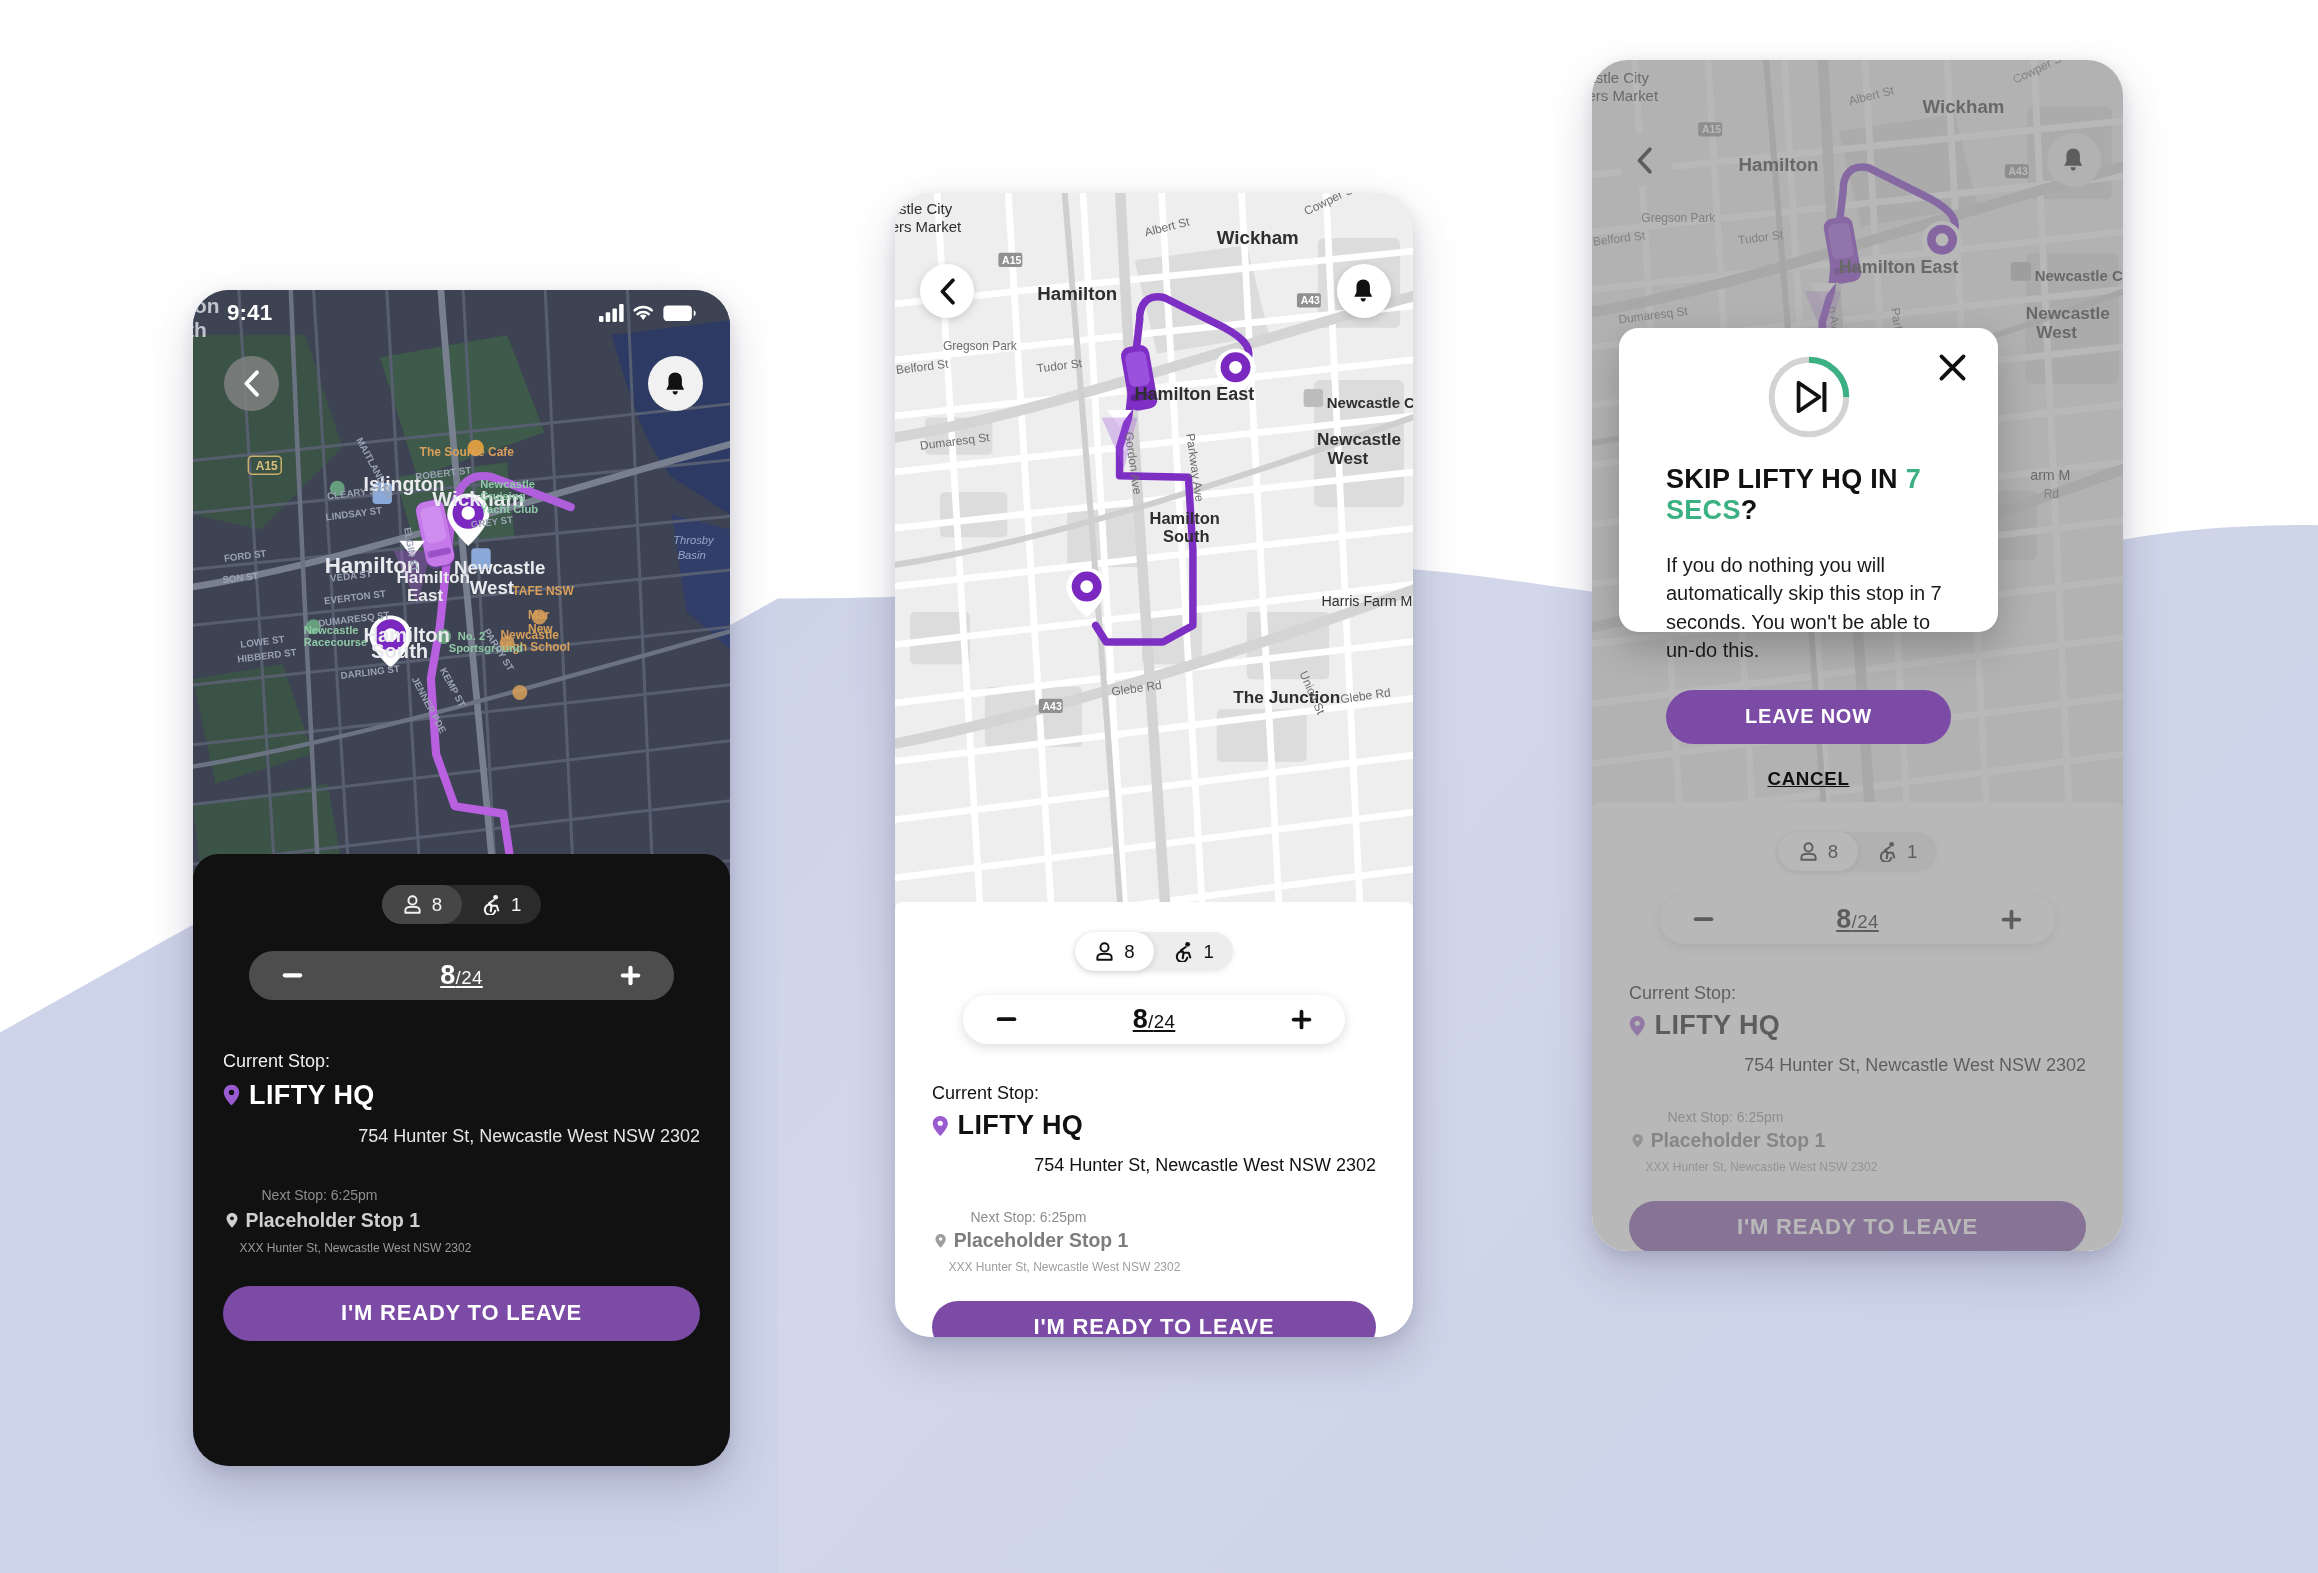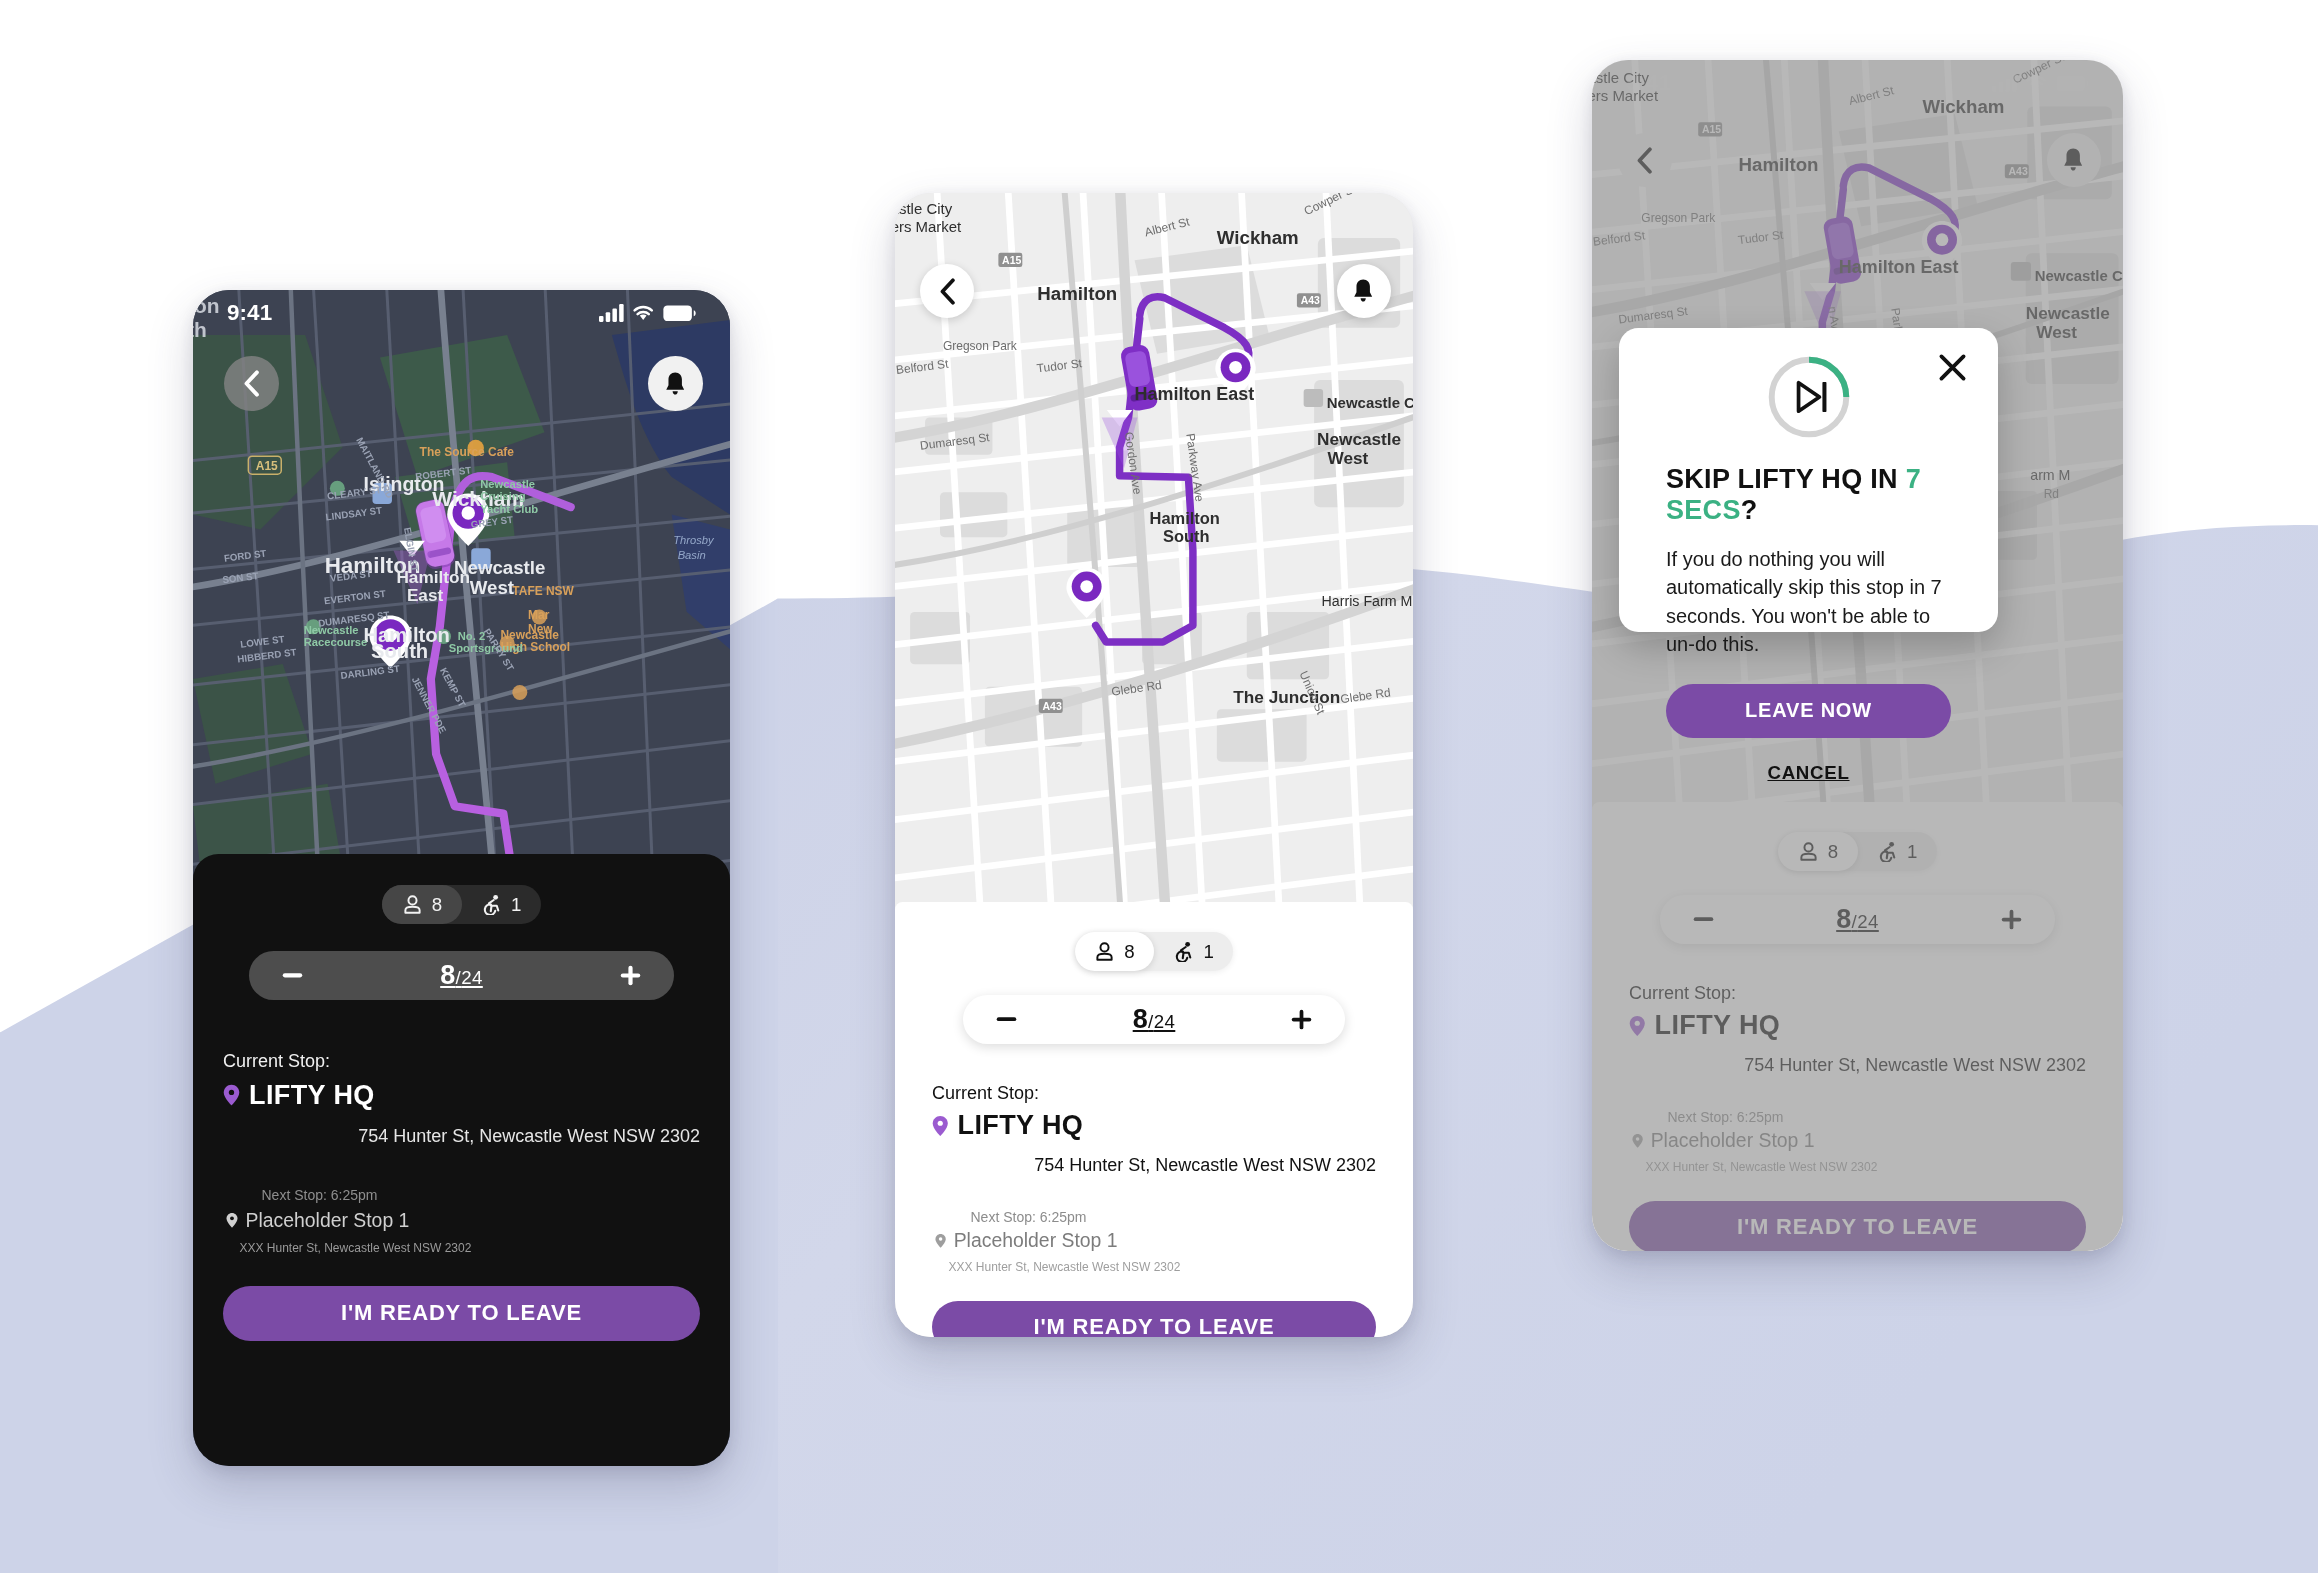--- a/index.html
+++ b/index.html
@@ -72,21 +72,21 @@
   .step-val { font-size:27px; font-weight:700; letter-spacing:0.4px;text-decoration:underline; }
   .step-val .slash { font-weight:400; font-size:18.7px; }
   .step-val .cap { font-weight:400; font-size:18.7px; }
 
   
   .lbl-current { font-size:18px; }
   .stop-name { font-size:27px; font-weight:800; letter-spacing:0.4px; display:flex;
                align-items:center; gap:9px; }
   .stop-addr { font-size:18px;text-align:right; }
   .next-label { font-size:14px;padding-left:22px; }
-  .next-name { font-size:19.4px; font-weight:400; display:flex; align-items:center; gap:7.5px; }
+  .next-name { font-size:19.4px; font-weight:700; display:flex; align-items:center; gap:7.5px; }
   .next-addr { font-size:12px; }
 
   .cta {
     display:flex; align-items:center; justify-content:center;
     background:#7b4ba6; color:#ffffff; border-radius:747px;
     font-size:22px; font-weight:800; letter-spacing:0.8px;
     border:none; cursor:pointer; width:100%;
   }
 
   
@@ -780,20 +780,20 @@
         <path d="M59 9 A50 50 0 0 1 109 59" fill="none" stroke="#3bb183" stroke-width="8" stroke-linecap="butt"></path>
         <path d="M45 40 L45 78 L73 59 Z" fill="none" stroke="#111" stroke-width="5" stroke-linejoin="round" stroke-linecap="round"></path>
         <rect x="77" y="39" width="5.4" height="40" rx="1" fill="#111"></rect>
       </svg>
     </div>
 
     <div class="modal-title" style="margin-top:22.4px;">
       <span>SKIP LIFTY HQ IN </span><span class="accent">7 SECS</span><span>?</span>
     </div>
 
-    <div class="modal-body" style="margin-top:19px; max-width:359px;">If you do nothing you will automatically skip this stop in 7 seconds. You won't be able to un-do this.</div>
+    <div class="modal-body" style="margin-top:25px; max-width:359px;">If you do nothing you will automatically skip this stop in 7 seconds. You won't be able to un-do this.</div>
 
     <button class="cta" style="height:54px; margin-top:25.4px; font-size:20px;">LEAVE NOW</button>
 
     <div class="modal-cancel" style="margin-top:24px;">CANCEL</div>
   </div>
 </div>
 
 
 </body></html>

